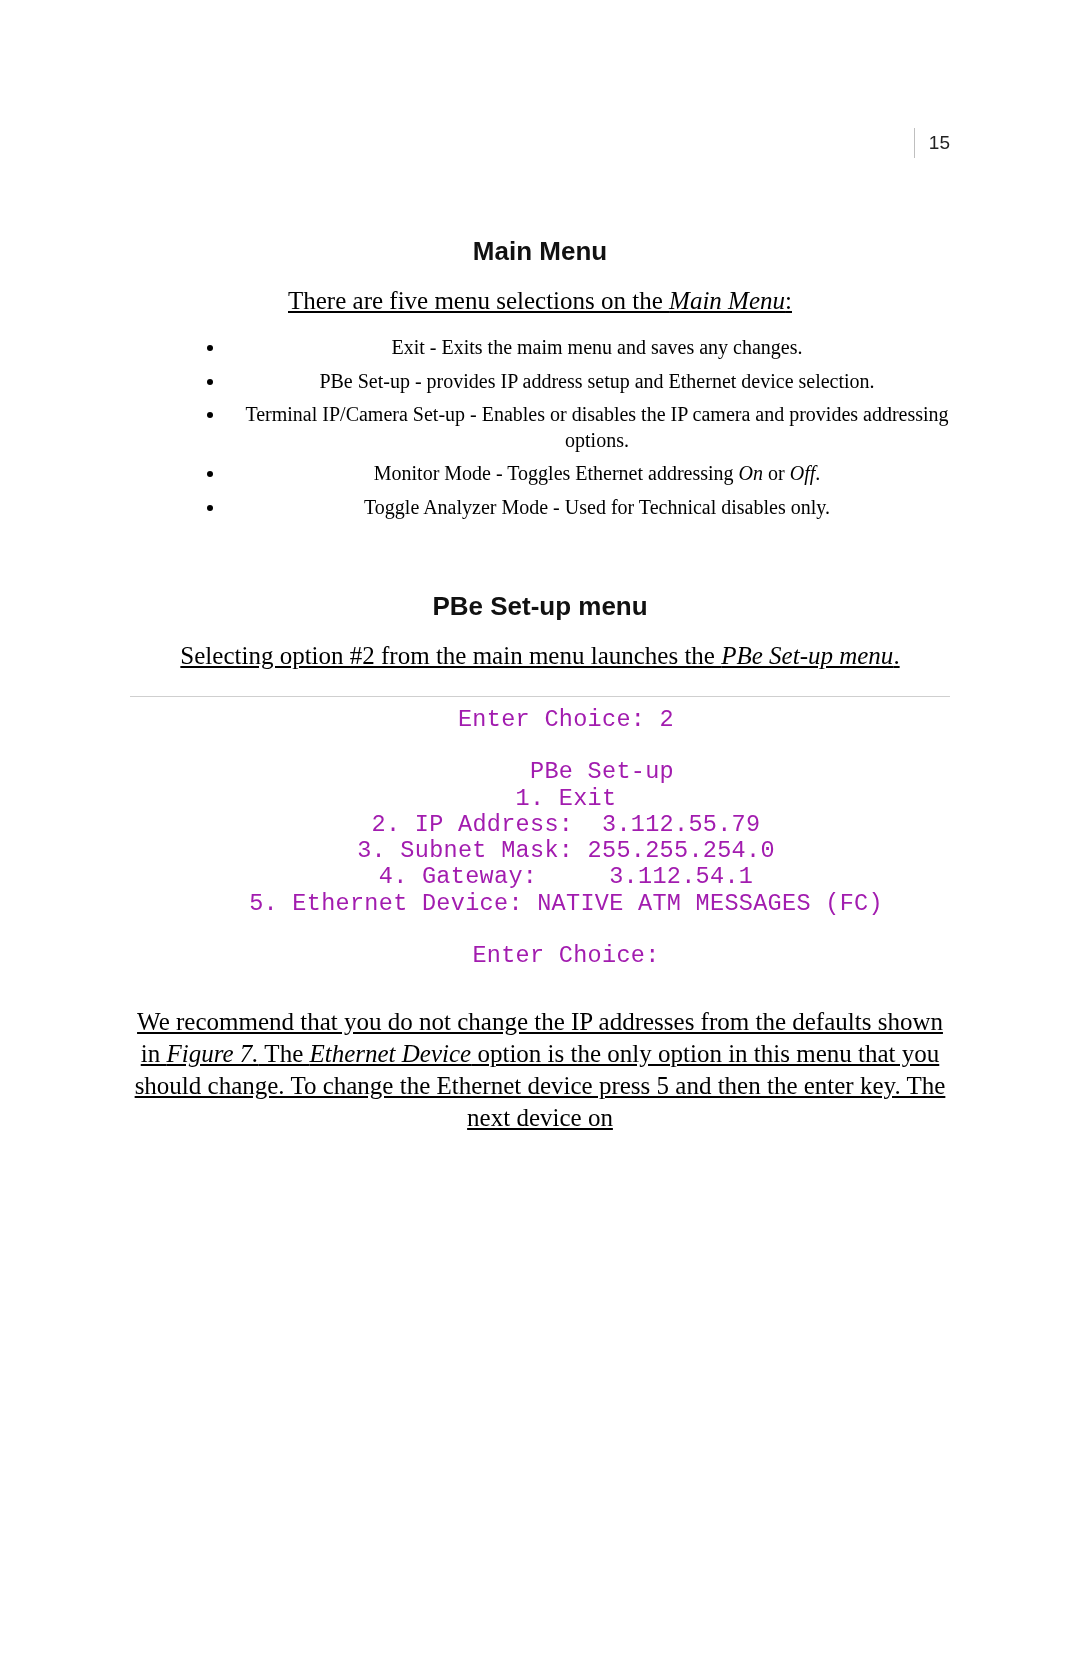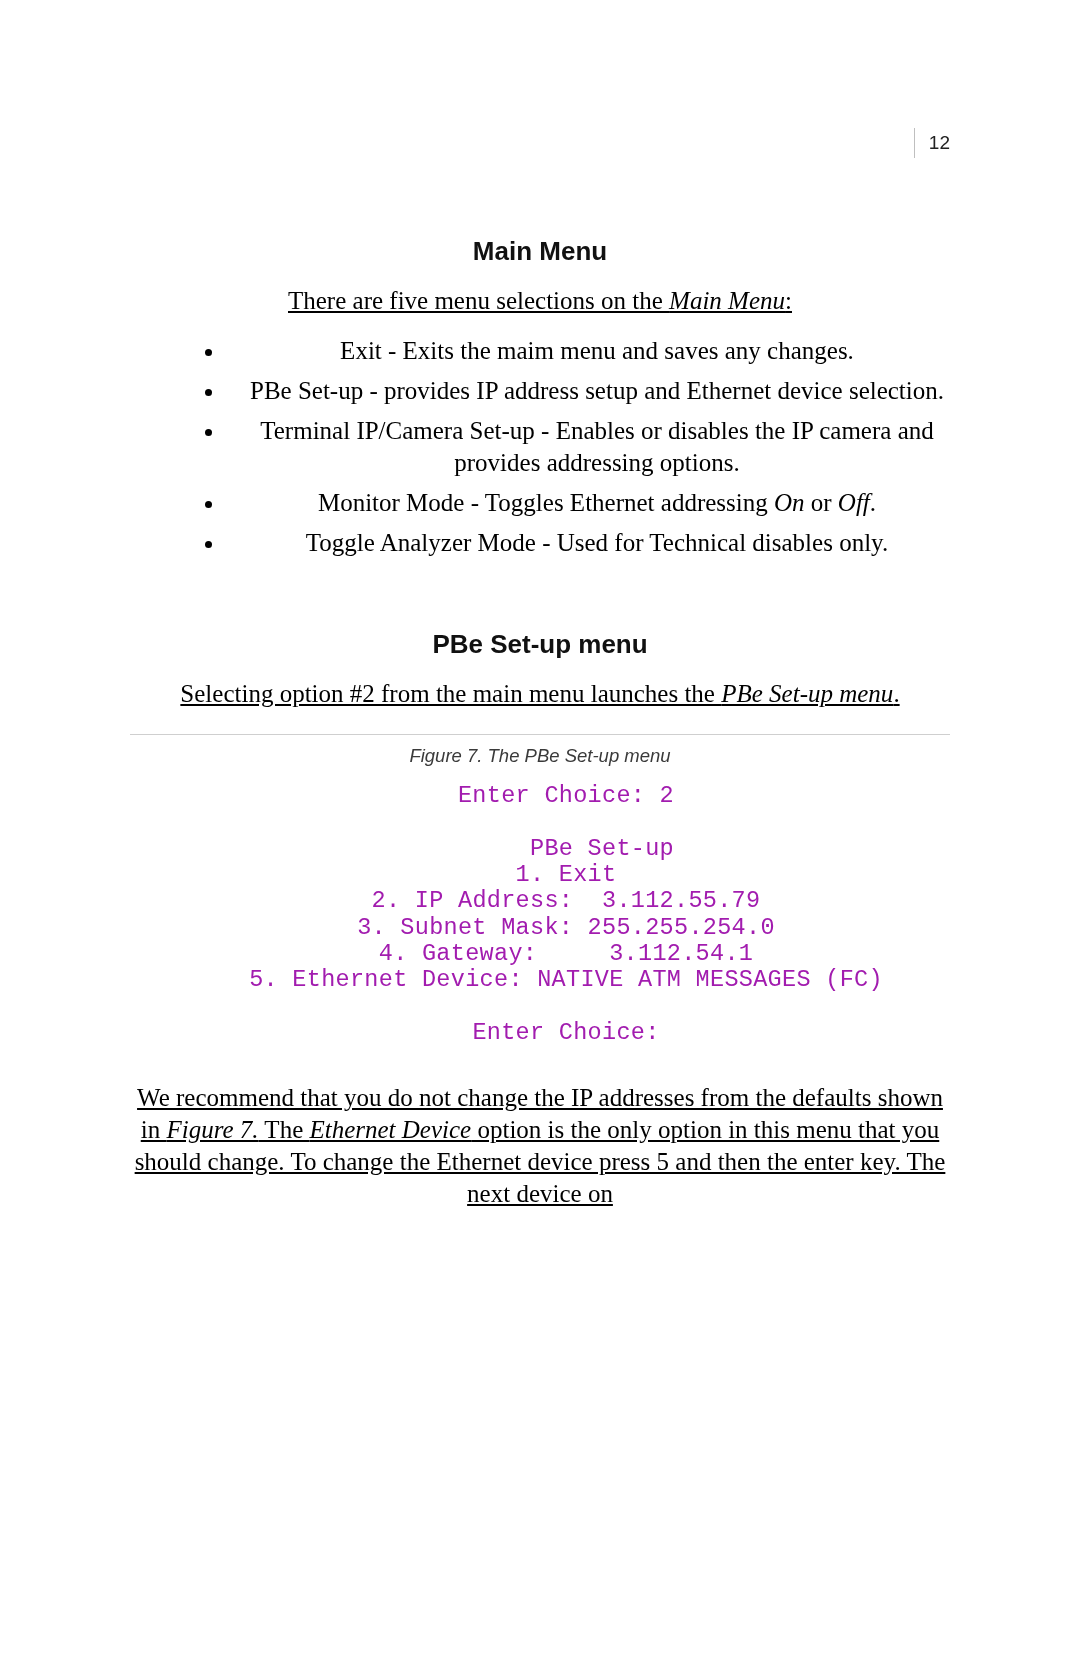--- a/index.html
+++ b/index.html
@@ -53,21 +53,21 @@
     margin: 0 0 18px 0;
     text-decoration: underline;
   }
   .italic {
     font-style: italic;
   }
   ul.menu-list {
     list-style: disc;
     margin: 0 0 40px 0;
     padding-left: 96px;
-    font-size: 25px;
+    font-size: 20px;
     line-height: 1.28;
   }
   ul.menu-list li {
     padding-left: 18px;
     margin-bottom: 8px;
   }
   .figure-rule {
     border: none;
     border-top: 1px solid #cfcfcf;
     margin: 24px 0 10px 0;
@@ -95,21 +95,21 @@
     height: 30px;
   }
 </style>
 </head>
 <body>
 
 <div class="page">
 
   <div class="page-num-wrap">
     <div class="page-num-rule"></div>
-    <span class="page-num">12</span>
+    <span class="page-num">15</span>
   </div>
 
   <div class="content">
 
     <h2 class="heading">Main Menu</h2>
 
     <p class="para">
       <span>There are five menu selections on the </span><span class="italic">Main Menu</span><span>:</span>
     </p>
 
@@ -123,21 +123,20 @@
 
     <div class="section-gap"></div>
 
     <h2 class="heading">PBe Set-up menu</h2>
 
     <p class="para">
       <span>Selecting option #2 from the main menu launches the </span><span class="italic">PBe Set-up menu</span><span>.</span>
     </p>
 
     <hr class="figure-rule">
-    <p class="figure-caption">Figure 7.   The PBe Set-up menu</p>
 
     <div class="terminal">Enter Choice: 2
 
      PBe Set-up
 1. Exit
 2. IP Address:  3.112.55.79
 3. Subnet Mask: 255.255.254.0
 4. Gateway:     3.112.54.1
 5. Ethernet Device: NATIVE ATM MESSAGES (FC)
 

